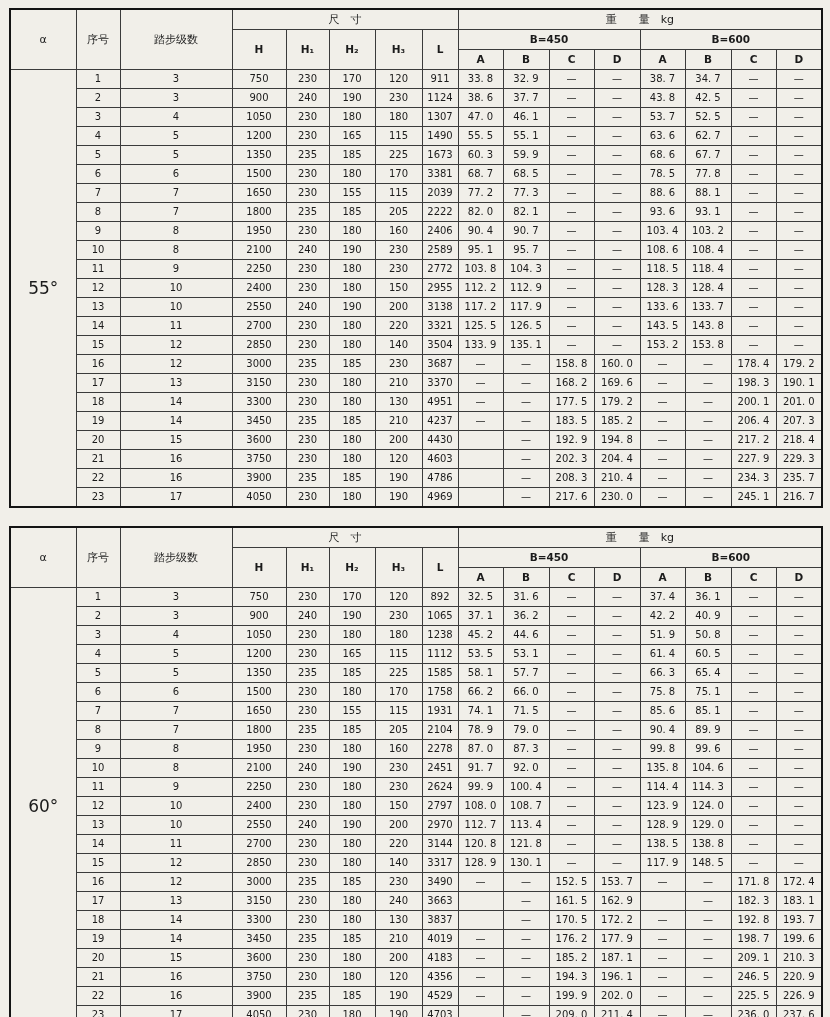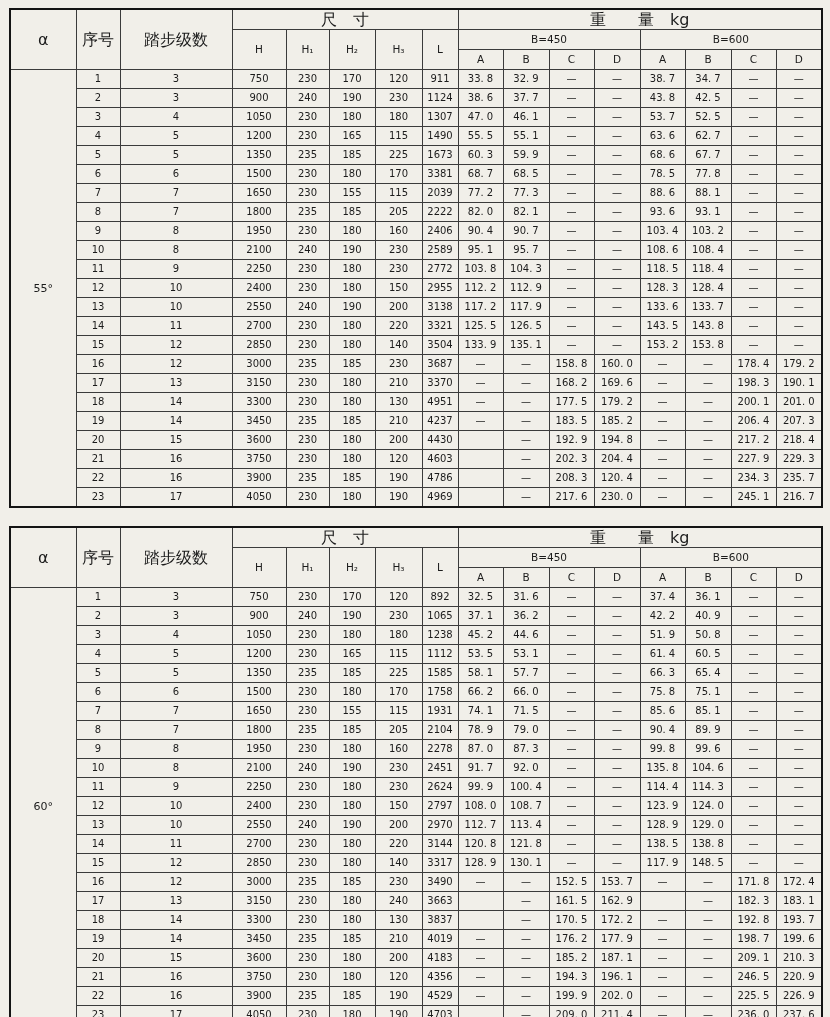--- a/index.html
+++ b/index.html
@@ -16,23 +16,23 @@
     border-collapse:collapse;table-layout:fixed;
     border:2px solid #141414;
     background:transparent;
   }
   table.spec td{
     border:1px solid #3b3b3b;
     text-align:center;vertical-align:middle;
     padding:0;font-size:10px;line-height:1;
     height:18px;white-space:nowrap;overflow:hidden;
   }
-  table.spec thead td{font-size:16px;height:19px;}
-  table.spec td.hd-sub{font-size:10.5px;}
-  table.spec td.alpha-cell{font-size:11px;}
+  table.spec thead td{font-size:11px;height:19px;}
+  table.spec td.hd-sub{font-size:10.5px;font-weight:bold;}
+  table.spec td.alpha-cell{font-size:17px;}
   #t0{top:8px;}
   #t1{top:526px;}
 </style>
 </head>
 <body>
 
 <div class="page">
 
   <table class="spec" id="t0">
     <colgroup>
@@ -444,21 +444,21 @@
           <td>22</td>
           <td>16</td>
           <td>3900</td>
           <td>235</td>
           <td>185</td>
           <td>190</td>
           <td>4786</td>
           <td></td>
           <td>—</td>
           <td>208. 3</td>
-          <td>120. 4</td>
+          <td>210. 4</td>
           <td>—</td>
           <td>—</td>
           <td>234. 3</td>
           <td>235. 7</td>
         </tr>
         <tr>
           <td>23</td>
           <td>17</td>
           <td>4050</td>
           <td>230</td>

